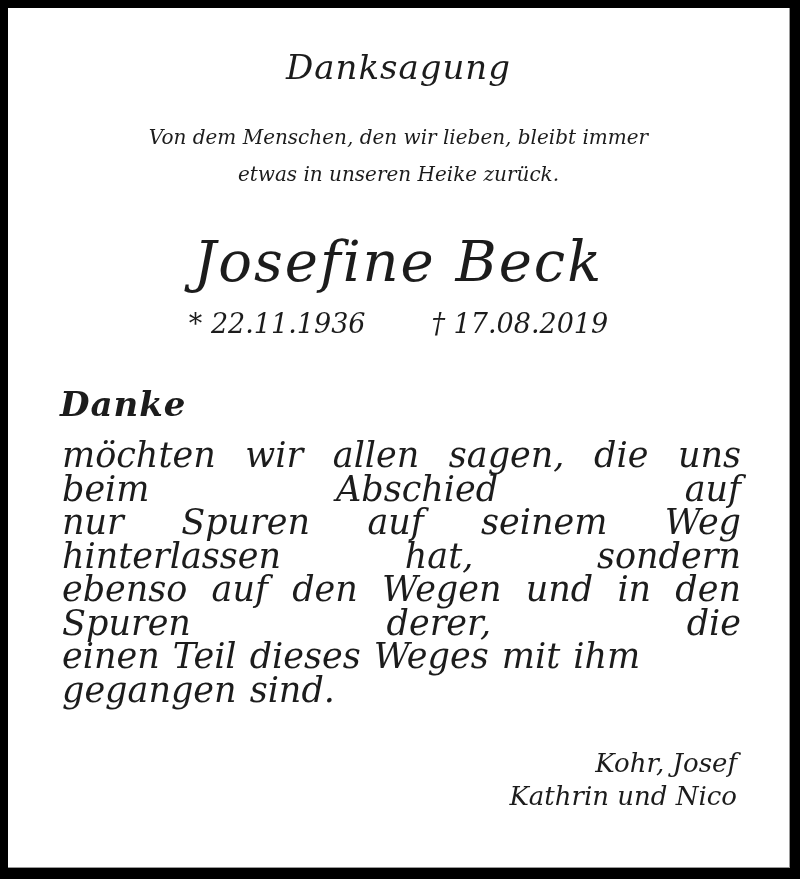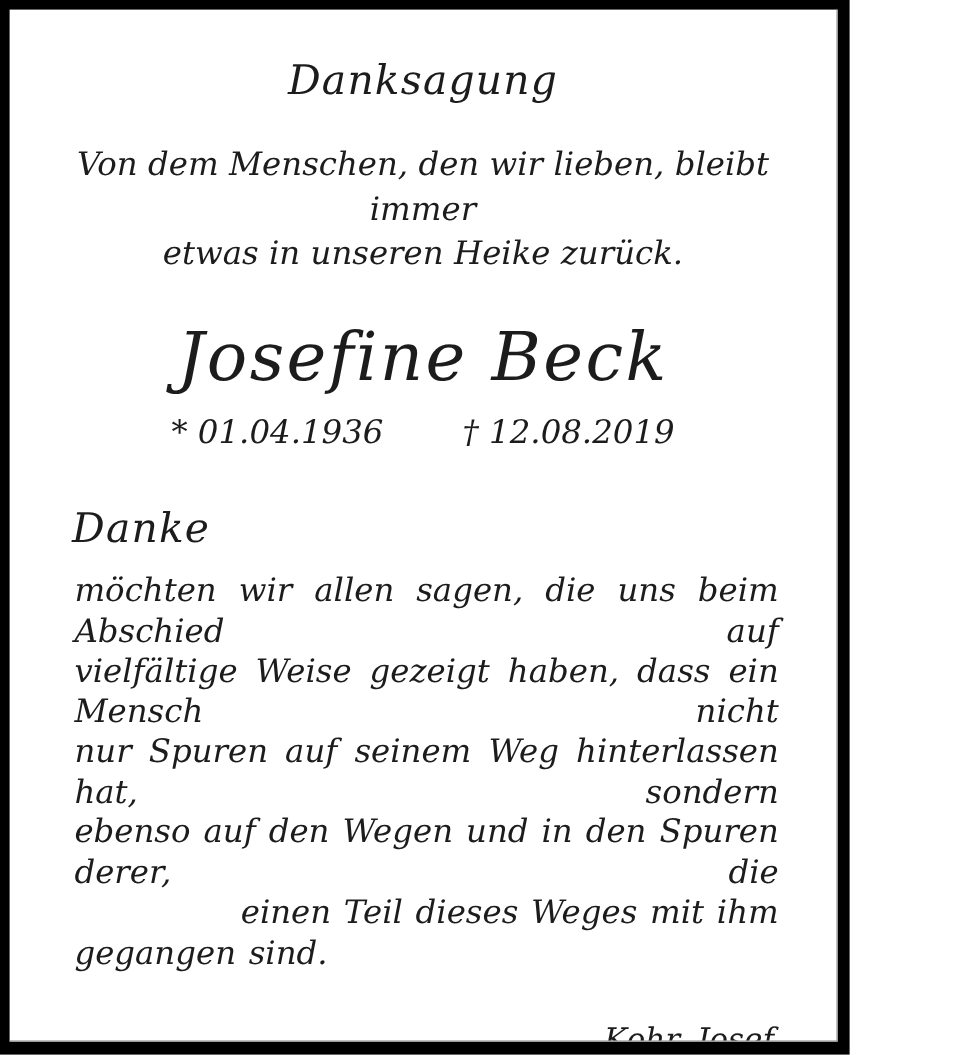--- a/index.html
+++ b/index.html
@@ -2,21 +2,21 @@
 <html><head>
 <meta charset="utf-8">
 <style>
   html, body {
     margin: 0;
     padding: 0;
     background: #ffffff;
   }
   .frame {
     position: relative;
-    width: 708px;
+    width: 800px;
     height: 879px;
     background: #000000;
     box-sizing: border-box;
     overflow: hidden;
   }
   .sheet {
     position: absolute;
     top: 8px;
     left: 8px;
     right: 10px;
@@ -33,21 +33,21 @@
   .title {
     margin: 38px 0 0 0;
     font-size: 34px;
     line-height: 42px;
     font-weight: normal;
     text-align: center;
     letter-spacing: 1px;
   }
   .epigraph {
     margin: 31px 20px 0 20px;
-    font-size: 27px;
+    font-size: 20px;
     line-height: 37px;
     text-align: center;
   }
   .deceased-name {
     margin: 36px 0 0 0;
     font-size: 56px;
     line-height: 66px;
     font-weight: normal;
     text-align: center;
     letter-spacing: 2px;
@@ -63,36 +63,36 @@
     display: flex;
     justify-content: center;
     gap: 66px;
     font-size: 27px;
     line-height: 34px;
   }
   .thanks-heading {
     margin: 42px 0 0 52px;
     font-size: 34px;
     line-height: 42px;
-    font-weight: normal;
+    font-weight: bold;
     text-align: left;
     letter-spacing: 1px;
   }
   .bodytext {
     margin: 14px 48px 0 54px;
-    font-size: 27px;
+    font-size: 35px;
     line-height: 33.5px;
   }
   .bodytext .line {
     text-align: justify;
     text-align-last: justify;
     word-spacing: 2px;
   }
   .bodytext .line.last {
-    text-align: right;
+    text-align: left;
     text-align-last: left;
   }
   .signatures {
     margin: 40px 52px 0 0;
     font-size: 26px;
     line-height: 33px;
     text-align: right;
   }
 </style>
 </head>
@@ -105,29 +105,28 @@
 
     <div class="epigraph">
       <div>Von dem Menschen, den wir lieben, bleibt immer</div>
       <div>etwas in unseren Heike zurück.</div>
     </div>
 
     <h1 class="deceased-name">Josefine Beck</h1>
 
 
     <div class="dates">
-      <span>* 01.04.1936</span>
-      <span>† 12.08.2019</span>
+      <span>* 22.11.1936</span>
+      <span>† 17.08.2019</span>
     </div>
 
     <h3 class="thanks-heading">Danke</h3>
 
     <div class="bodytext">
       <div class="line">möchten wir allen sagen, die uns beim Abschied auf</div>
-      <div class="line">vielfältige Weise gezeigt haben, dass ein Mensch nicht</div>
       <div class="line">nur Spuren auf seinem Weg hinterlassen hat, sondern</div>
       <div class="line">ebenso auf den Wegen und in den Spuren derer, die</div>
       <div class="line last">einen Teil dieses Weges mit ihm gegangen sind.</div>
     </div>
 
     <div class="signatures">
       <div>Kohr, Josef</div>
       <div>Kathrin und Nico</div>
     </div>
 

